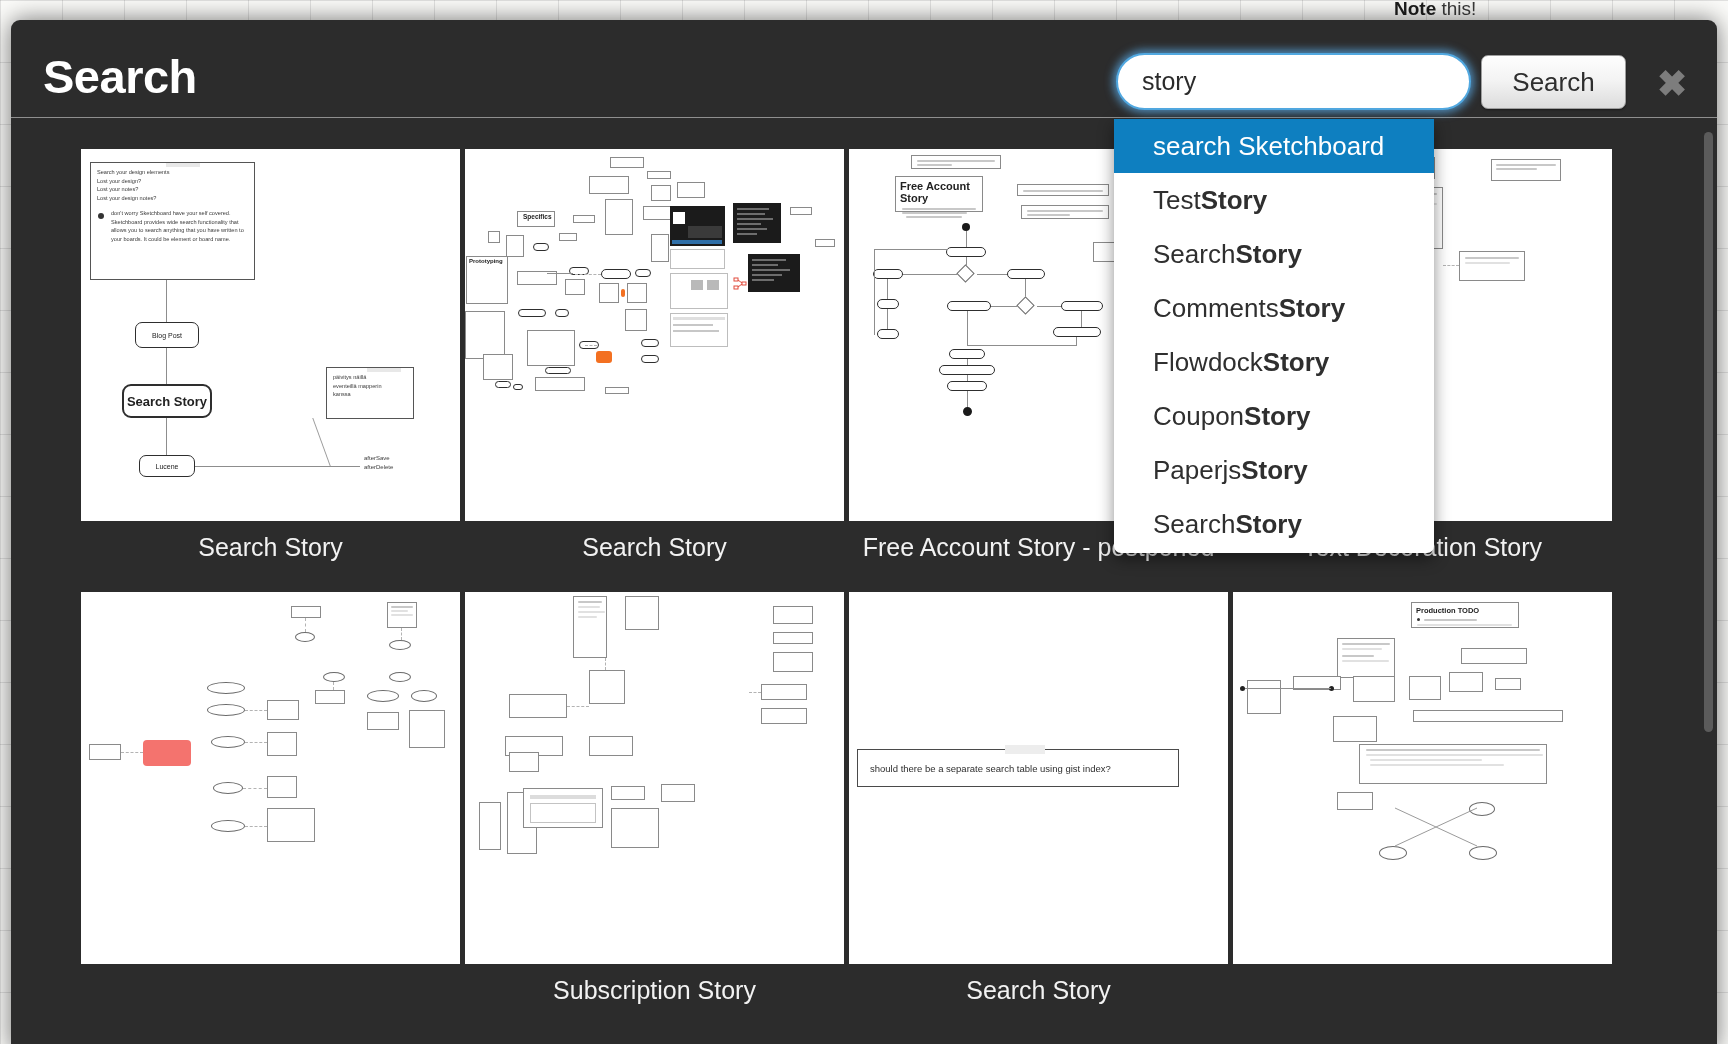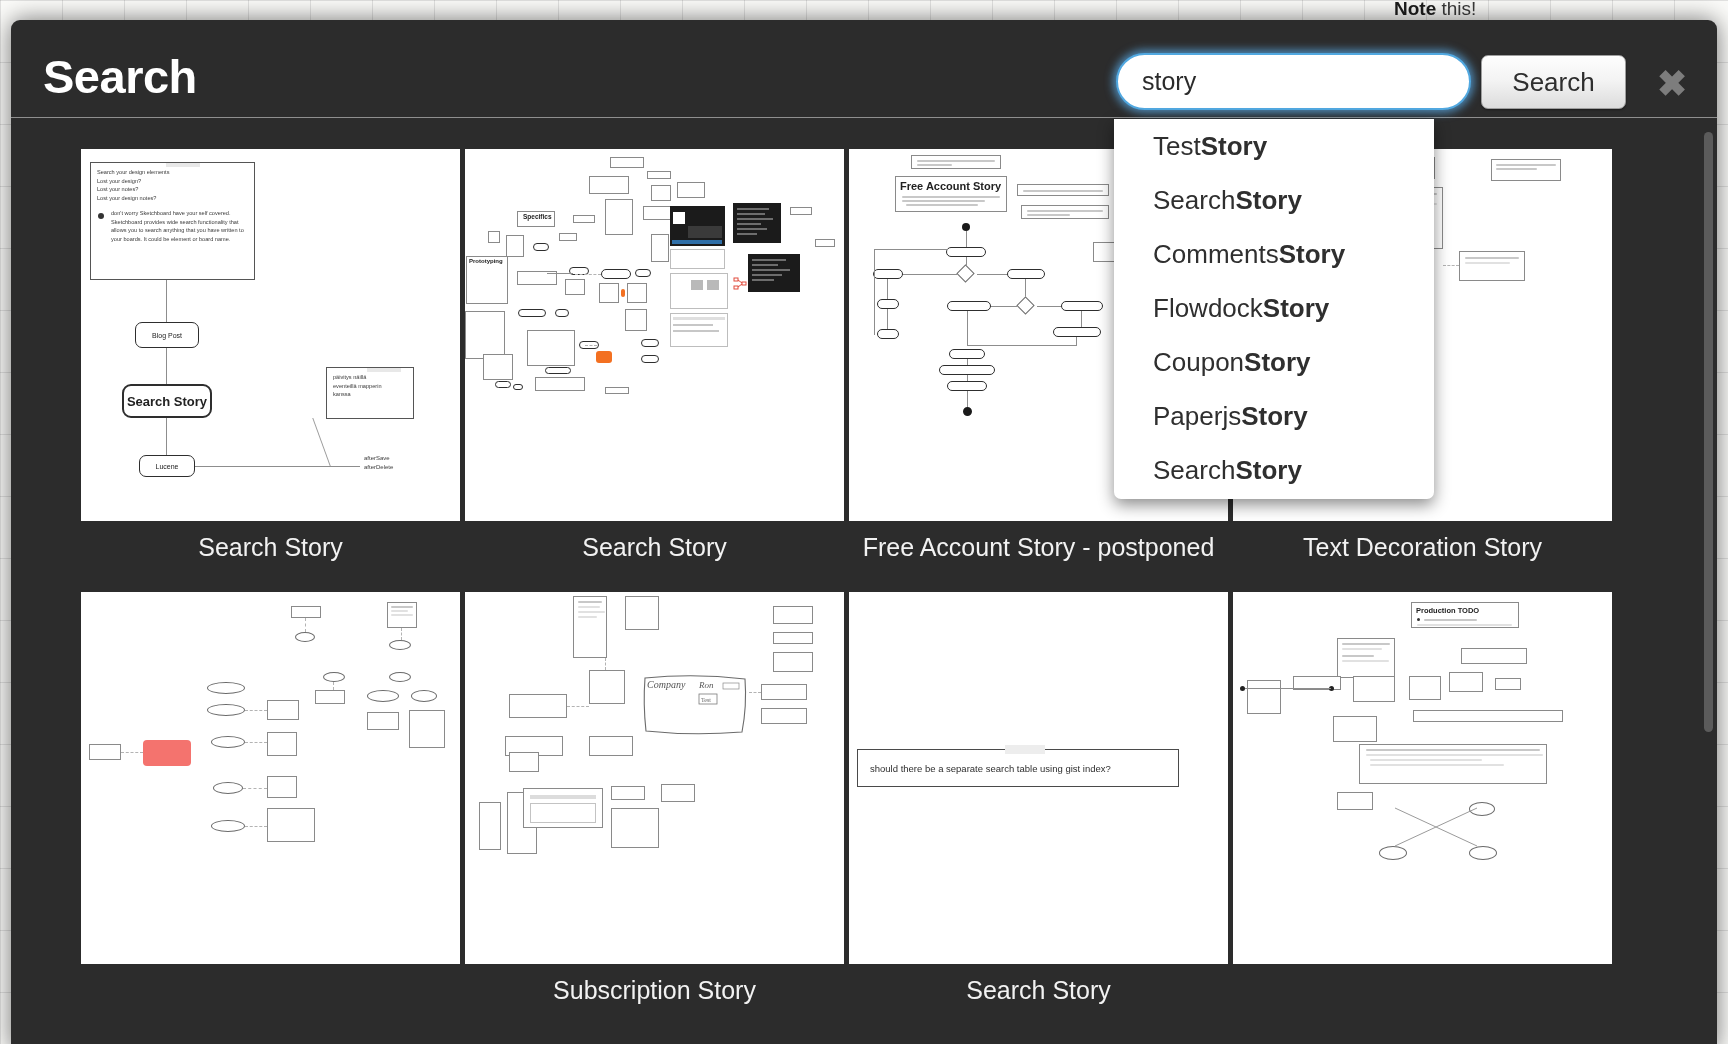--- a/index.html
+++ b/index.html
@@ -394,21 +394,21 @@
         </div>
         <div class="board-title">Search Story</div>
       </div>
 
       <div class="board-cell">
         <div class="board-thumb">
           <div class="sk sk-rect" style="left:62px; top:6px; width:90px; height:14px;">
             <div class="fake-txt" style="margin:4px 5px 0;"></div>
             <div class="fake-txt" style="margin:2px 5px 0; width:40%;"></div>
           </div>
-          <div class="sk sk-rect" style="left:46px; top:27px; width:112px; height:36px;">
+          <div class="sk sk-rect" style="left:46px; top:27px; width:88px; height:36px;">
             <div class="sk-title-txt" style="margin:3px 0 0 4px;">Free Account Story</div>
             <div class="fake-txt" style="margin:4px 6px 0;"></div>
             <div class="fake-txt" style="margin:2px 6px 0; width:75%;"></div>
             <div class="fake-txt" style="margin:2px 10px 0; width:65%;"></div>
           </div>
           <div class="sk sk-rect" style="left:168px; top:35px; width:92px; height:12px;">
             <div class="fake-txt" style="margin:5px 5px 0;"></div>
           </div>
           <div class="sk sk-rect" style="left:172px; top:56px; width:88px; height:14px;">
             <div class="fake-txt" style="margin:4px 5px 0;"></div>
@@ -540,30 +540,20 @@
           <div class="sk sk-rect" style="left:124px; top:78px; width:36px; height:34px;"></div>
           <div class="sk sk-dash-v" style="left:140px; top:66px; height:12px;"></div>
           <div class="sk sk-rect" style="left:308px; top:14px; width:40px; height:18px;"></div>
           <div class="sk sk-rect" style="left:308px; top:40px; width:40px; height:12px;"></div>
           <div class="sk sk-rect" style="left:308px; top:60px; width:40px; height:20px;"></div>
           <div class="sk sk-rect" style="left:44px; top:102px; width:58px; height:24px;"></div>
           <div class="sk sk-dash-h" style="left:102px; top:114px; width:22px;"></div>
           <div class="sk sk-rect" style="left:40px; top:144px; width:58px; height:20px;"></div>
           <div class="sk sk-rect" style="left:124px; top:144px; width:44px; height:20px;"></div>
 
-          <div class="sk" style="left:176px; top:78px; width:108px; height:68px;">
-            <svg width="108" height="68" viewBox="0 0 108 68">
-              <path d="M4 8 Q54 3 104 9 Q106 36 101 62 Q52 66 5 61 Q2 34 4 8 Z" fill="none" stroke="#6b6b6b" stroke-width="1.1"></path>
-              <text x="6" y="18" font-family="Liberation Serif, serif" font-size="10" fill="#555" font-style="italic">Company</text>
-              <text x="58" y="18" font-family="Liberation Serif, serif" font-size="9" fill="#555" font-style="italic">Ron</text>
-              <rect x="58" y="24" width="18" height="10" fill="none" stroke="#7a7a7a" stroke-width="0.8"></rect>
-              <text x="60" y="32" font-family="Liberation Serif, serif" font-size="6" fill="#666">Test</text>
-              <rect x="82" y="13" width="16" height="6" fill="none" stroke="#8a8a8a" stroke-width="0.7"></rect>
-            </svg>
-          </div>
           <div class="sk sk-rect" style="left:296px; top:92px; width:46px; height:16px;"></div>
           <div class="sk sk-rect" style="left:296px; top:116px; width:46px; height:16px;"></div>
           <div class="sk sk-dash-h" style="left:284px; top:100px; width:12px;"></div>
           <div class="sk sk-rect" style="left:14px; top:210px; width:22px; height:48px;"></div>
           <div class="sk sk-rect" style="left:42px; top:200px; width:30px; height:62px;"></div>
           <div class="sk sk-rect" style="left:58px; top:196px; width:80px; height:40px;">
             <div class="sk" style="left:6px; top:6px; width:66px; height:4px; background:#dcdcdc;"></div>
             <div class="sk" style="left:6px; top:14px; width:66px; height:20px; border:1px solid #c3c3c3;"></div>
           </div>
           <div class="sk sk-rect" style="left:146px; top:194px; width:34px; height:14px;"></div>
@@ -629,20 +619,24 @@
         </div>
       </div>
     </div>
   </div>
 
   <div id="grid-scrollbar">
     <div id="grid-scrollbar-thumb"></div>
   </div>
 
   <div id="autocomplete">
+    <div class="ac-item selected">
+      <span class="plain">search Sketchboard</span>
+        <span class="strong"></span>
+    </div>
     <div class="ac-item">
       <span class="plain">Test </span>
         <span class="strong">Story</span>
     </div>
     <div class="ac-item">
       <span class="plain">Search </span>
         <span class="strong">Story</span>
     </div>
     <div class="ac-item">
       <span class="plain">Comments </span>

